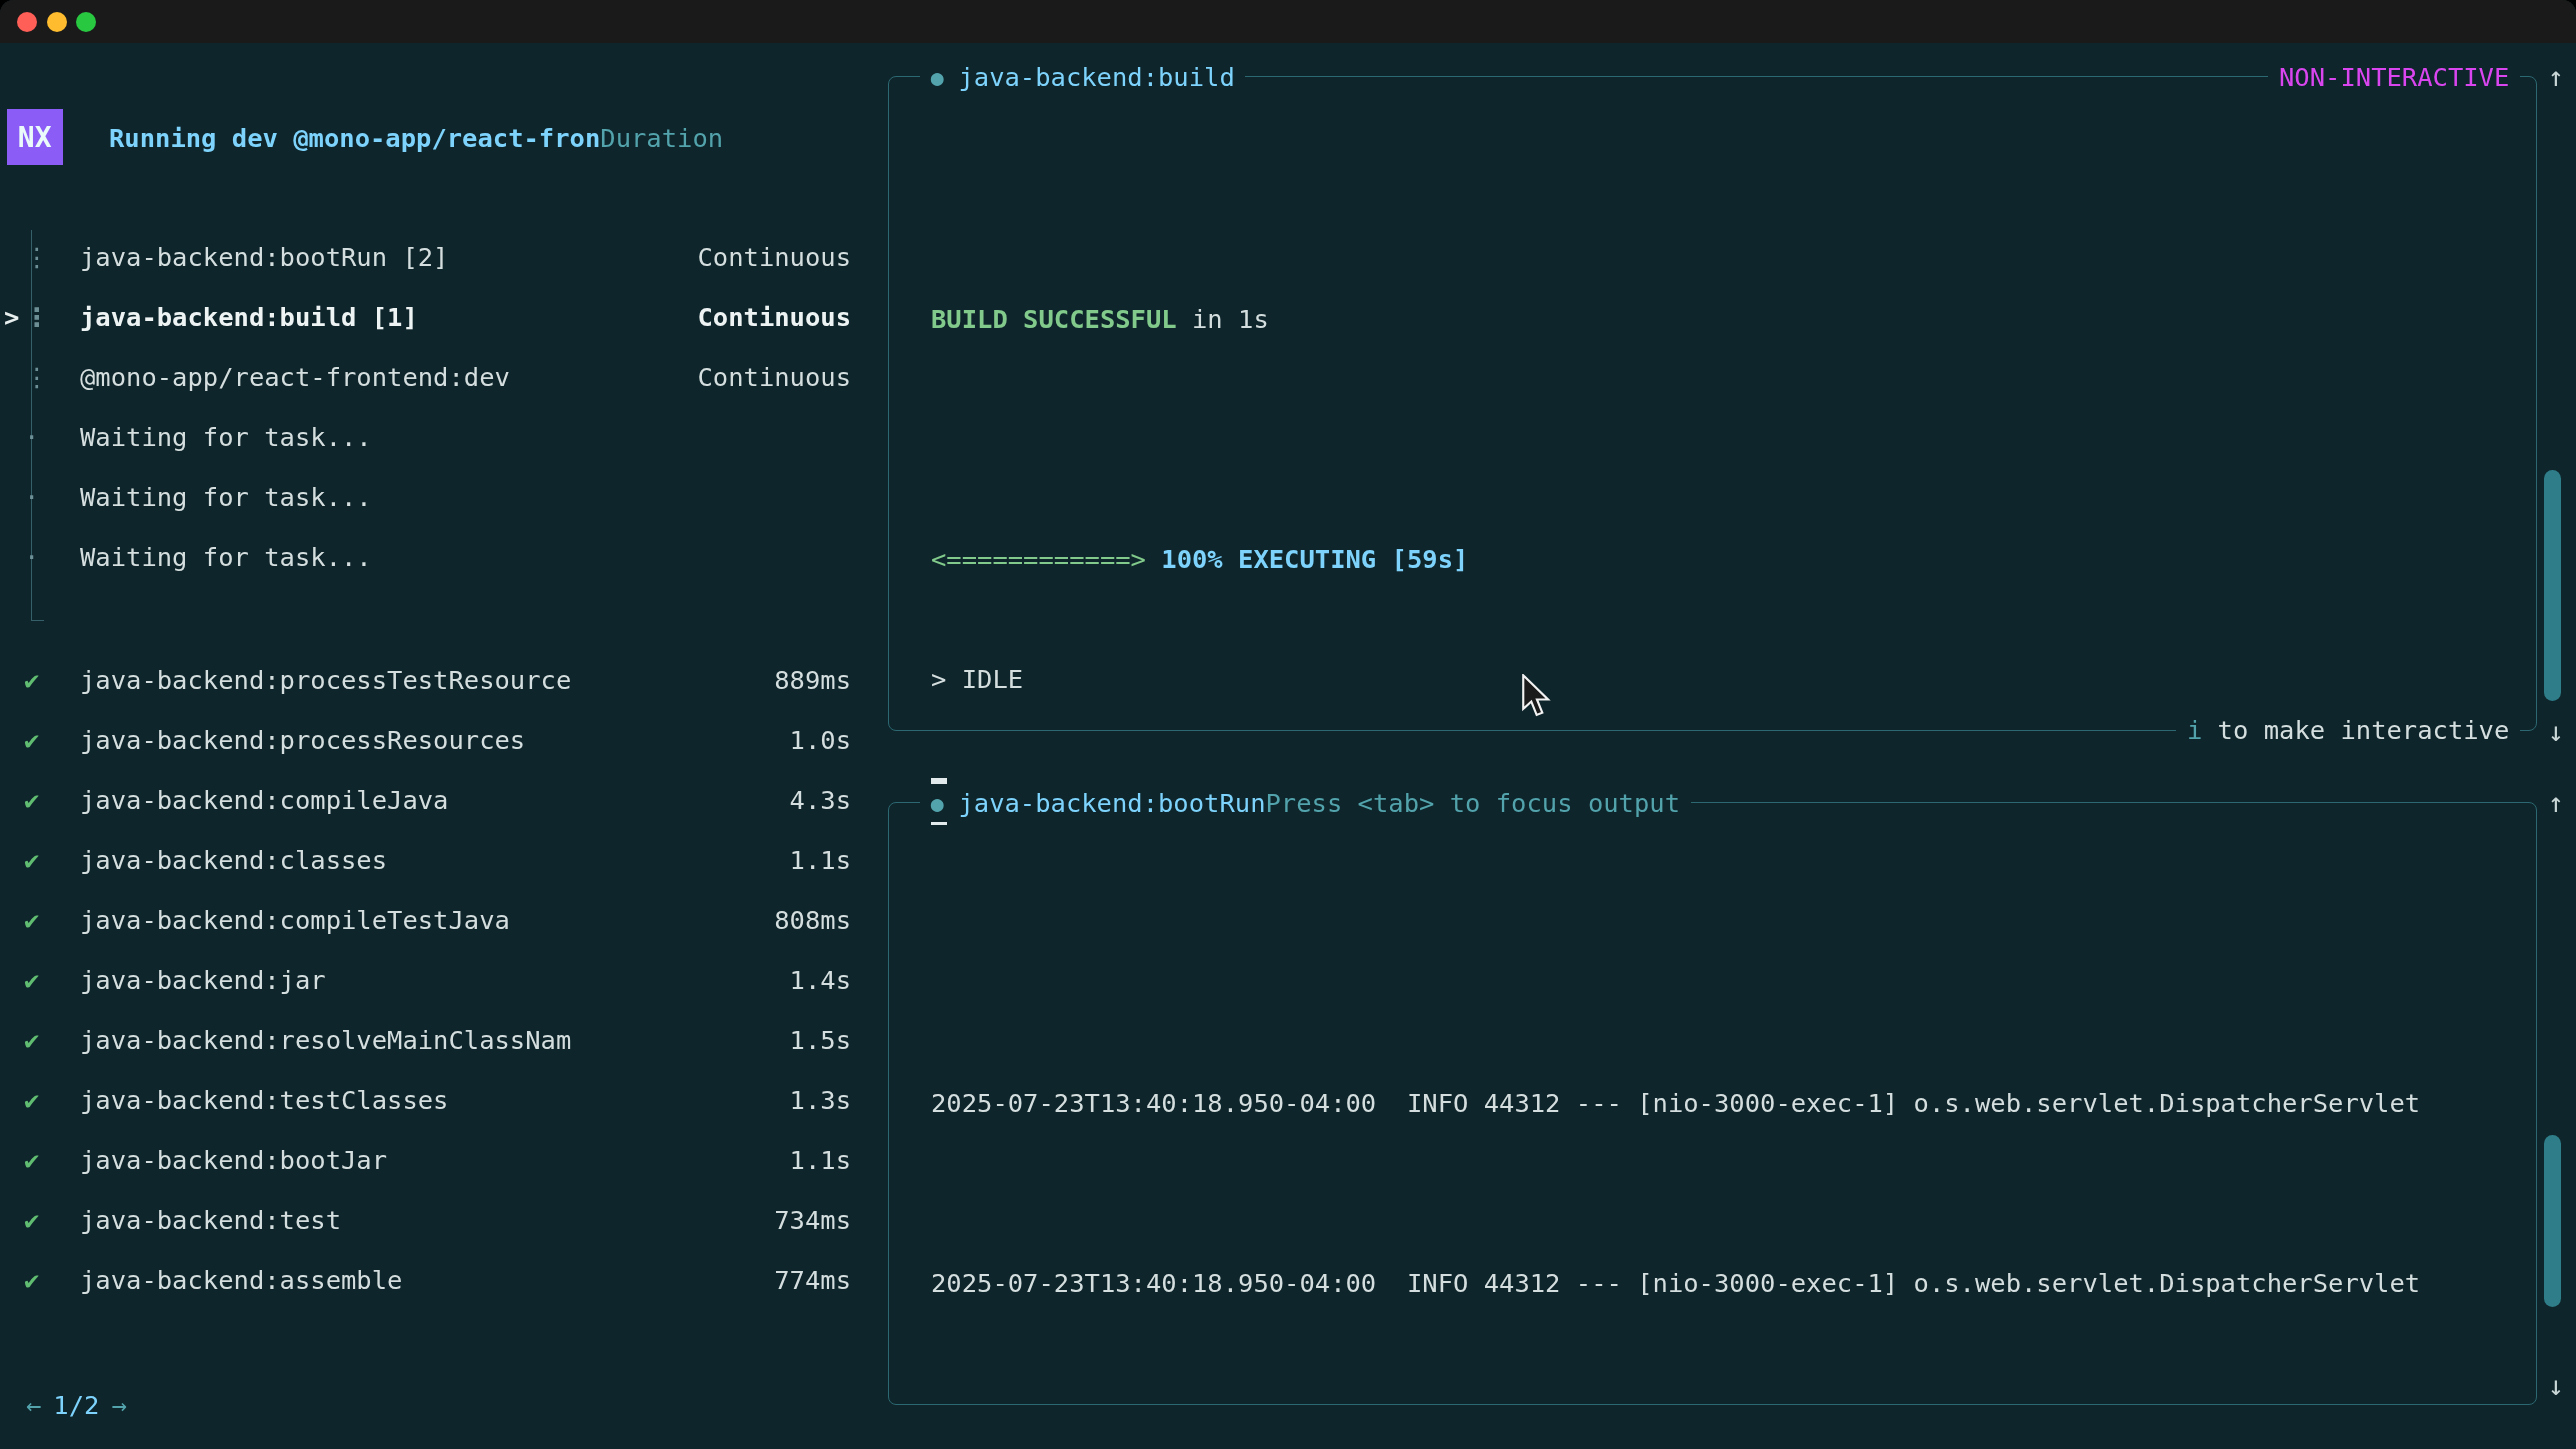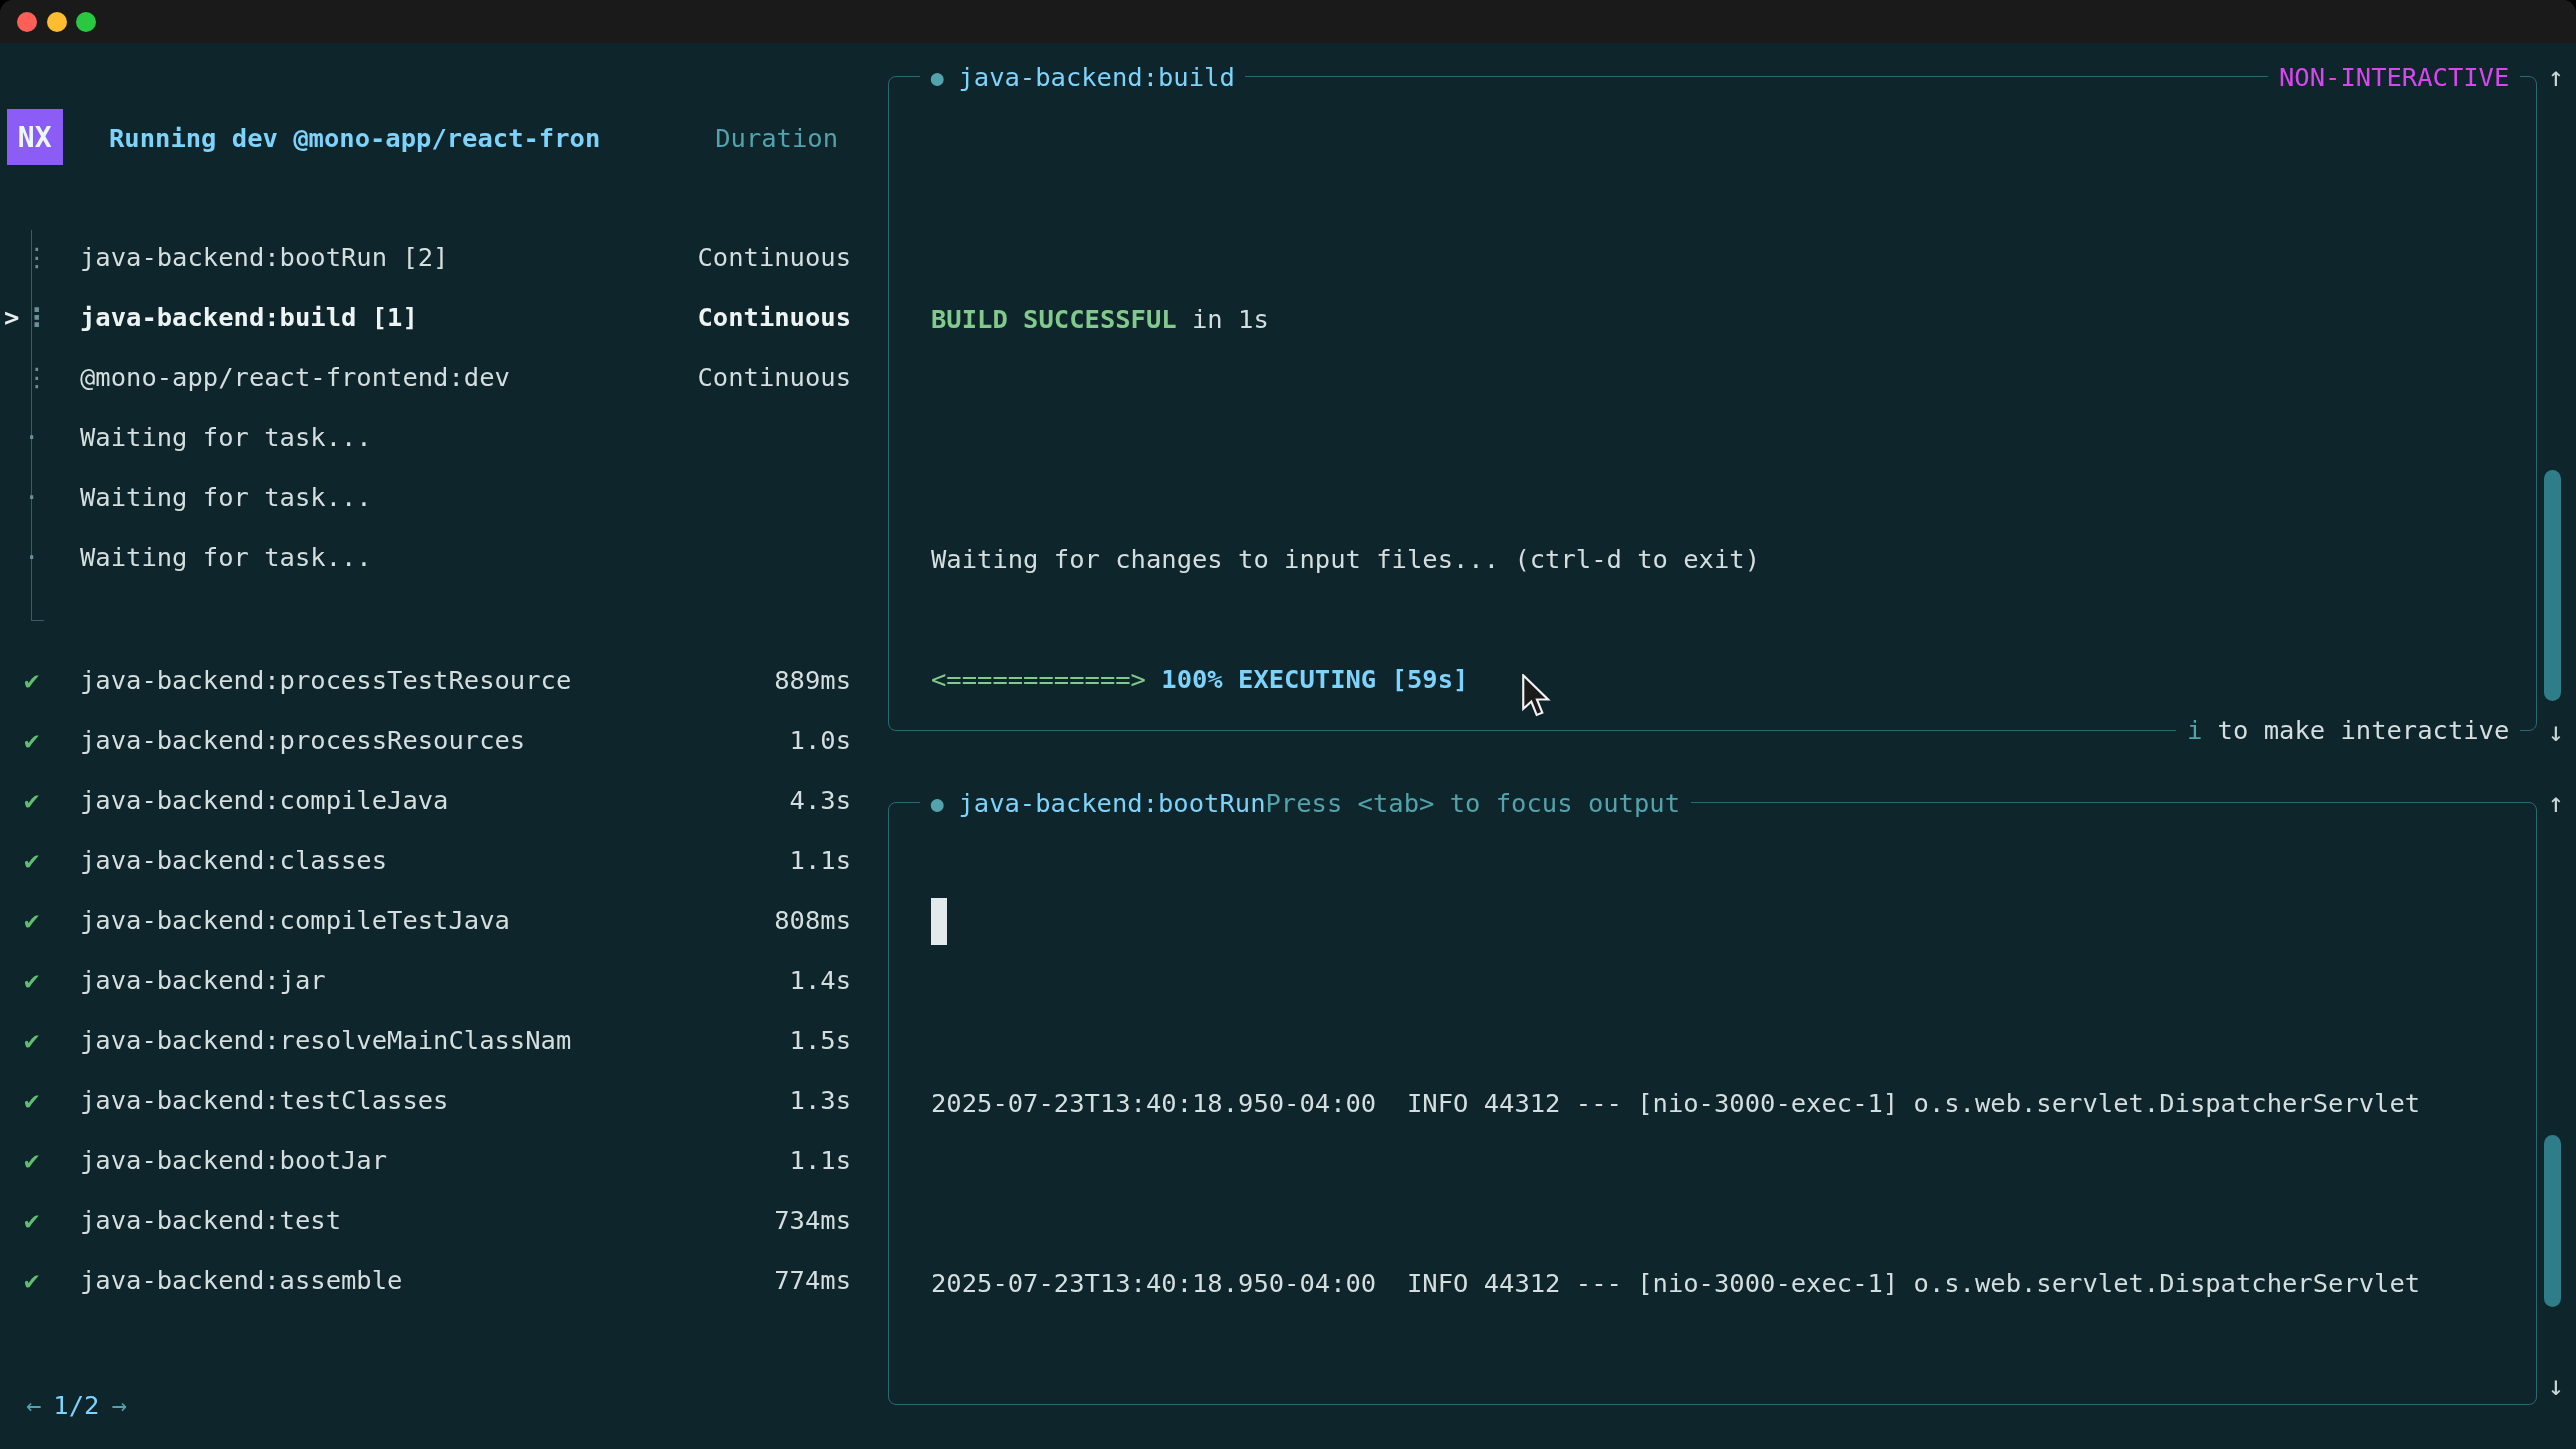--- a/index.html
+++ b/index.html
@@ -21,21 +21,21 @@
   .green { color:#81ca8b; }
   .white { color:#7dd3fc; }
   .bold { font-weight:700; }
 
   
   .sidebar { position:absolute; left:0; top:43px; width:872px; height:1406px; }
   .nx-badge { position:absolute; left:6.7px; top:66px; width:56px; height:56px;
     background:#8b5cf6; color:#eafafa; font-weight:700; font-size:28px;
     display:flex; align-items:center; justify-content:center; }
   .sidebar-header { position:absolute; left:109px; right:34px; top:65px; height:60px;
-    display:flex; justify-content:space-between; align-items:center; white-space:pre; }
+    display:flex; justify-content:flex-start; align-items:center; white-space:pre; }
   .guide-line { position:absolute; left:31px; top:187px; width:13.4px; height:391px;
     border-left:1.3px solid #35606a; border-bottom:1.3px solid #35606a; }
   .running-list { position:absolute; left:0; top:184px; width:872px; }
   .completed-list { position:absolute; left:0; top:607px; width:872px; }
   .trow { position:relative; height:60px; display:flex; align-items:center; white-space:pre; }
   .row-arrow { position:absolute; left:4px; color:#e8efef; visibility:hidden; }
   .trow.selected .row-arrow { visibility:visible; }
   .trow.selected { font-weight:700; color:#eef4f4; }
   .row-marker { position:absolute; left:24px; color:#6d9097; }
   .row-check { position:absolute; left:24px; color:#5fbc70; }
@@ -223,21 +223,20 @@
       <span class="bullet teal">●</span>
       <span class="white">java-backend:build</span>
     </div>
     <div class="cap cap-mode">NON-INTERACTIVE</div>
     <div class="cap cap-hint">
       <span class="teal">i</span><span> to make interactive</span>
     </div>
     <div class="pcontent pcontent1">
       <div class="pline"><span class="green bold">BUILD SUCCESSFUL</span><span> in 1s</span></div>
       <div class="pline"></div>
-      <div class="pline">Waiting for changes to input files... (ctrl-d to exit)</div>
       <div class="pline"><span class="green">&lt;============&gt;</span><span class="bold white"> 100% EXECUTING [59s]</span></div>
       <div class="pline">&gt; IDLE</div>
       <div class="pline"><span class="cursor"></span></div>
     </div>
   </div>
 
   <div class="panel panel2">
     <div class="cap cap-title">
       <span class="bullet teal">●</span>
       <span class="white">java-backend:bootRun</span>

